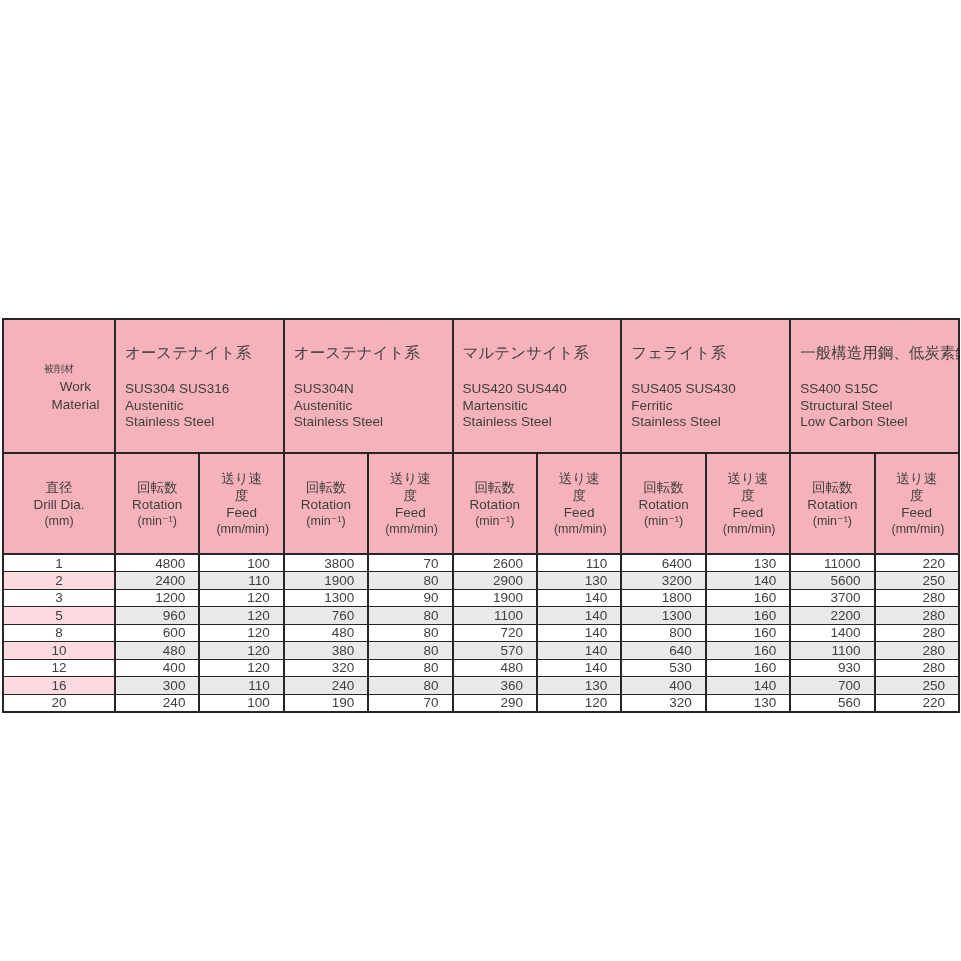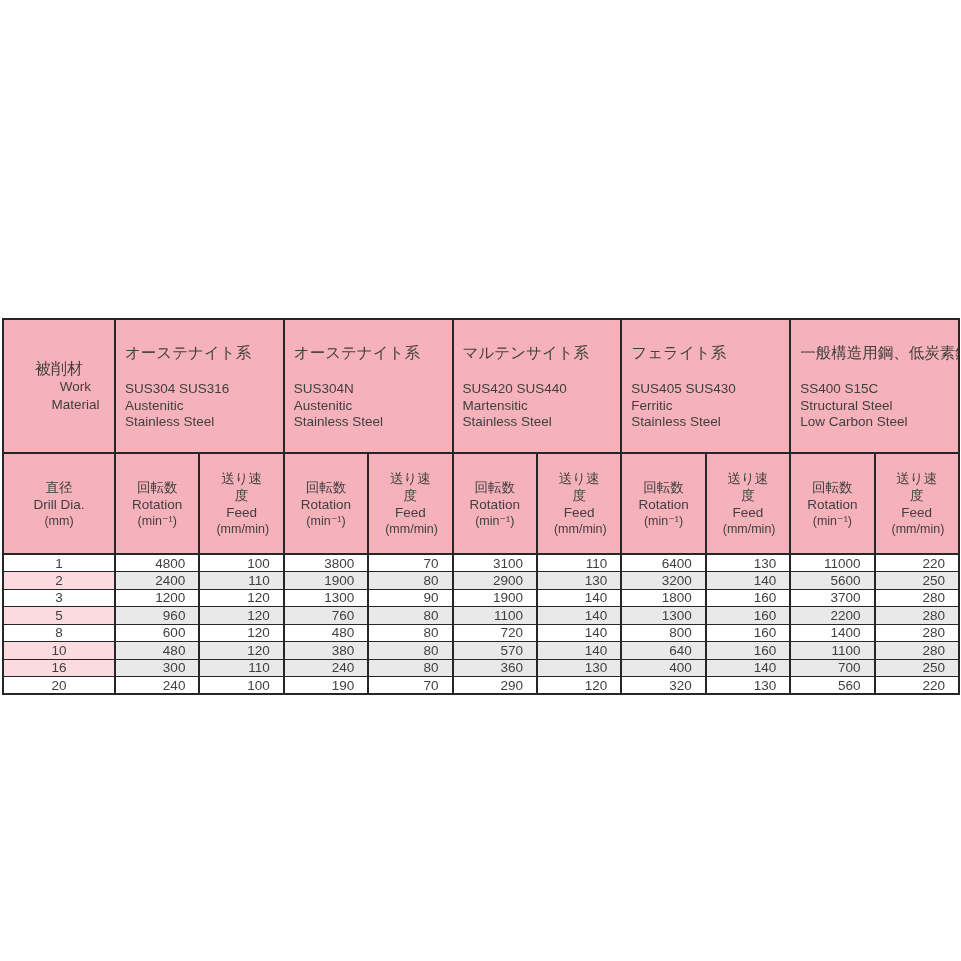--- a/index.html
+++ b/index.html
@@ -26,21 +26,21 @@
     border-left:2px solid var(--border);
     border-right:2px solid var(--border);
     border-top:1px solid var(--border);
     border-bottom:1px solid var(--border);
     font-weight:normal;
     overflow:hidden;
   }
   thead th{background:var(--header-pink);border-bottom:2px solid var(--border);}
   tr.materials-row th{height:104px;}
   th.corner{vertical-align:middle;text-align:center;}
-  .corner-ja{font-size:16px;line-height:19px;}
+  .corner-ja{font-size:10px;line-height:19px;}
   .corner-en{font-size:13.5px;line-height:18px;padding-left:33px;}
   th.mat{vertical-align:top;text-align:left;padding:24px 6px 4px 9px;}
   .mat-title{font-size:15.5px;line-height:18px;margin-bottom:19px;white-space:nowrap;}
   .mat-line{font-size:13.5px;line-height:16.5px;white-space:nowrap;}
   tr.subheader-row th{height:54px;vertical-align:middle;text-align:center;padding:16px;}
   .sub-line{font-size:13.5px;line-height:17px;}
   .sub-unit{font-size:12.5px;line-height:16px;}
   tbody tr{height:17.5px;}
   tbody td{font-size:13.5px;padding:0;vertical-align:middle;background:var(--row-white);}
   td.dia{text-align:center;}
@@ -161,21 +161,21 @@
           </th>
         </tr>
     </thead>
     <tbody id="table-body">
         <tr>
           <td class="dia">1</td>
           <td class="val">4800</td>
           <td class="val">100</td>
           <td class="val">3800</td>
           <td class="val">70</td>
-          <td class="val">3100</td>
+          <td class="val">2600</td>
           <td class="val">110</td>
           <td class="val">6400</td>
           <td class="val">130</td>
           <td class="val">11000</td>
           <td class="val">220</td>
         </tr>
         <tr class="hl">
           <td class="dia">2</td>
           <td class="val">2400</td>
           <td class="val">110</td>
@@ -231,20 +231,33 @@
           <td class="dia">10</td>
           <td class="val">480</td>
           <td class="val">120</td>
           <td class="val">380</td>
           <td class="val">80</td>
           <td class="val">570</td>
           <td class="val">140</td>
           <td class="val">640</td>
           <td class="val">160</td>
           <td class="val">1100</td>
+          <td class="val">280</td>
+        </tr>
+        <tr>
+          <td class="dia">12</td>
+          <td class="val">400</td>
+          <td class="val">120</td>
+          <td class="val">320</td>
+          <td class="val">80</td>
+          <td class="val">480</td>
+          <td class="val">140</td>
+          <td class="val">530</td>
+          <td class="val">160</td>
+          <td class="val">930</td>
           <td class="val">280</td>
         </tr>
         <tr class="hl">
           <td class="dia">16</td>
           <td class="val">300</td>
           <td class="val">110</td>
           <td class="val">240</td>
           <td class="val">80</td>
           <td class="val">360</td>
           <td class="val">130</td>

